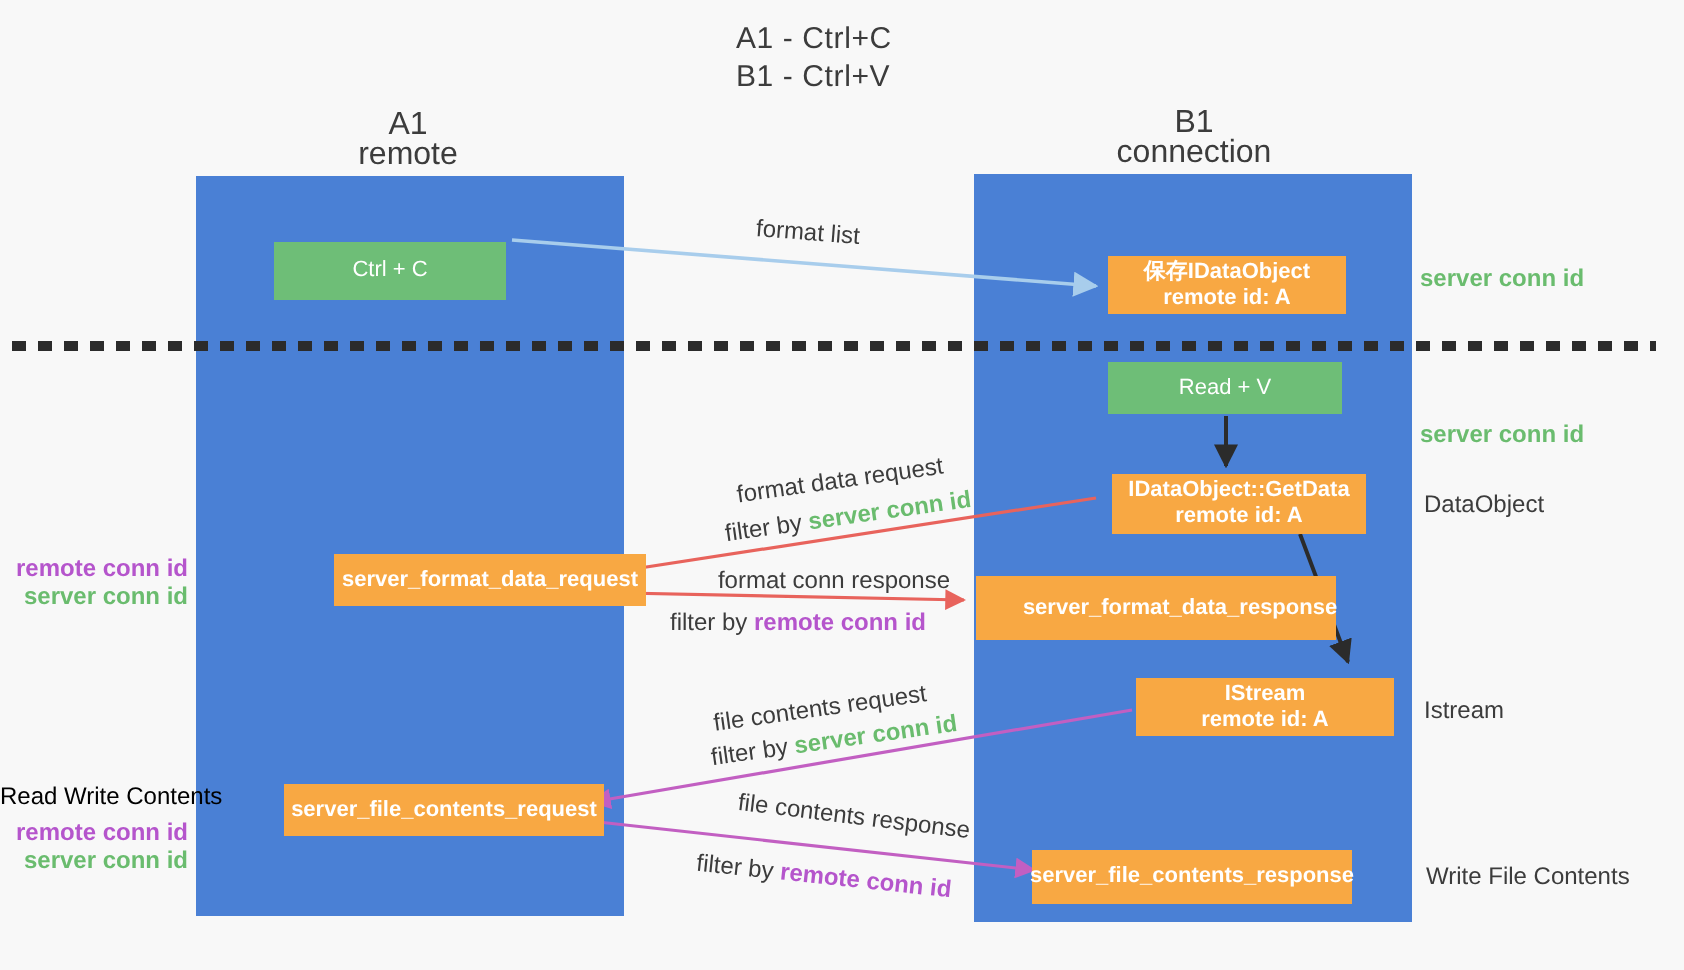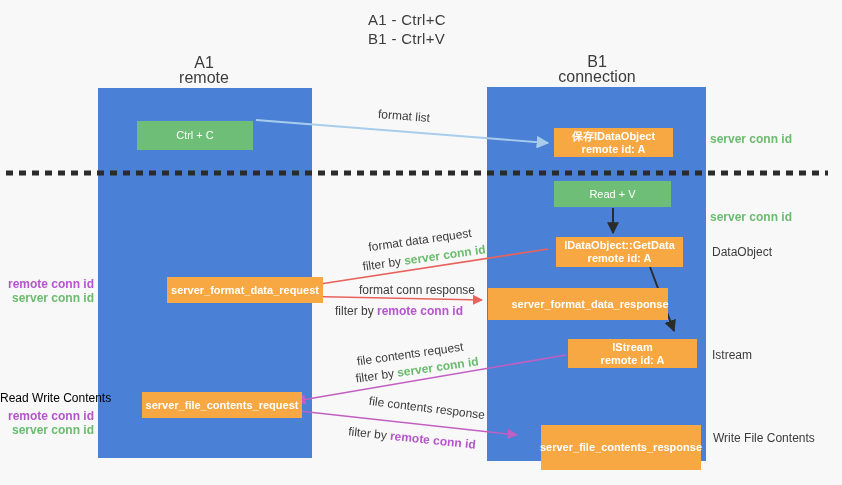--- a/index.html
+++ b/index.html
@@ -31,21 +31,21 @@
   .box.green  { background:var(--box-green,#6ebe77); }
   .box.orange { background:var(--box-orange,#f8a843);font-weight:bold; }
   .b-ctrl-c        { left:137px; top:104px; width:116px; height:29px;margin-top:17px; }
   .b-save-dobj     { left:554px; top:128px; width:119px; height:29px; }
   .b-ctrl-v        { left:554px; top:181px; width:117px; height:26px; }
   .b-getdata       { left:556px; top:237px; width:127px; height:30px; }
   .b-fmt-req       { left:130px; top:277px; width:156px; height:26px;margin-left:37px; }
   .b-fmt-resp      { left:488px; top:288px; width:156px; height:32px;padding-left:24px; }
   .b-istream       { left:568px; top:339px; width:129px; height:29px; }
   .b-file-req      { left:128px; top:392px; width:160px; height:26px;margin-left:14px; }
-  .b-file-resp     { left:541px; top:425px; width:160px; height:45px; }
+  .b-file-resp     { left:516px; top:425px; width:160px; height:27px; }
   .alabel {
     position:absolute; font-size:12px; color:var(--text-dark,#3c3c3c);
     white-space:nowrap; transform-origin:center center;
     transform:translate(-50%,-50%);
   }
   .rot-m8 { transform:translate(-50%,-50%) rotate(-8deg); }
   .rot-p4 { transform:translate(-50%,-50%) rotate(4.5deg); }
   .rot-p6 { transform:translate(-50%,-50%) rotate(6deg); }
   .rot-p7 { transform:translate(-50%,-50%) rotate(7deg); }
   .green-t  { color:var(--text-green,#6abc6e); font-weight:bold; }

